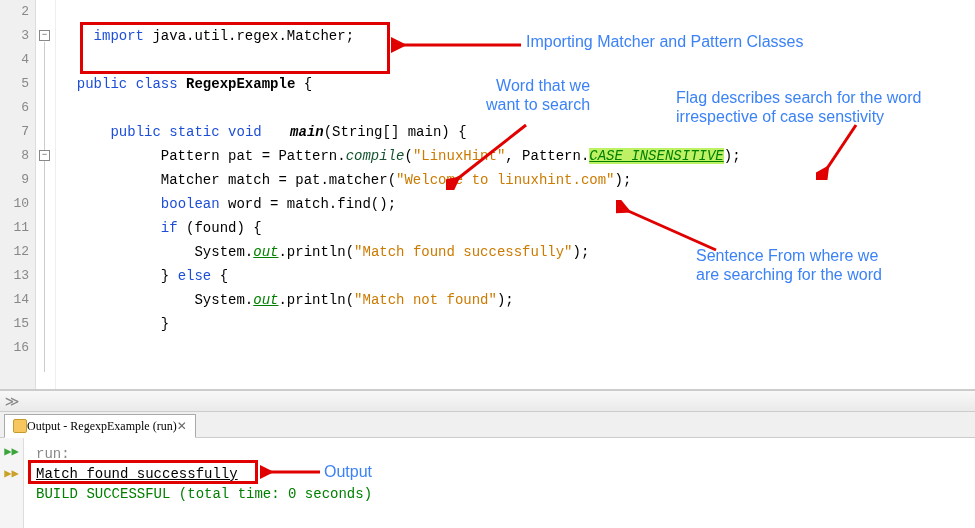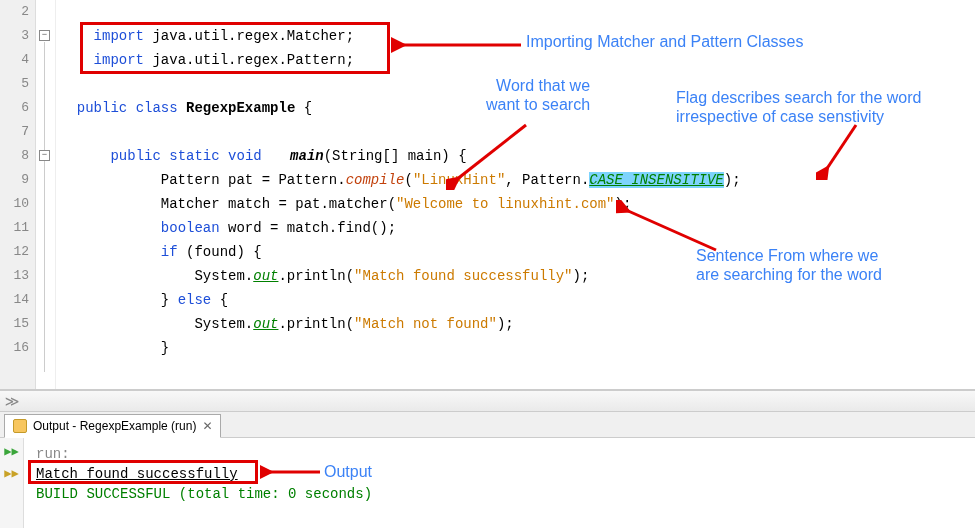--- a/index.html
+++ b/index.html
@@ -59,23 +59,23 @@
 }
 .code-line {
   height: 24px;
   line-height: 24px;
   white-space: pre;
 }
 .kw { color: #1d4ed8; font-weight: normal; }
 .bold { font-weight: bold; }
 .italic { font-style: italic; margin-left: 20px; }
 .str { color: #cc7a00; }
-.method-it { font-style: italic; color: #c2410c; }
+.method-it { font-style: italic; color: #14532d; }
 .static-field { color: #008000; font-style: italic; text-decoration: underline; }
-.hl-yellow { background: #7dd3fc; }
+.hl-yellow { background: #bef264; }
 .red-border-box {
   position: absolute;
   border: 3px solid #e00000;
   pointer-events: none;
 }
 .annotation {
   position: absolute;
   color: #3b82f6;
   font-family: Arial, sans-serif;
   font-size: 16px;
@@ -109,23 +109,22 @@
   padding-left: 4px;
 }
 .output-tab {
   display: flex;
   align-items: center;
   height: 24px;
   background: #fff;
   border: 1px solid #aaa;
   border-bottom: 1px solid #fff;
   padding: 0 8px;
-  font-family: Liberation Sans, sans-serif;
+  font-family: Liberation Serif, serif;
   font-size: 12px;
-  gap: 6px;
   margin-bottom: -1px;
 }
 .output-tab .tab-icon {
   width: 14px; height: 14px;
   background: #f7c65f;
   border: 1px solid #c49a2a;
   border-radius: 2px;
 }
 .output-tab .close {
   color: #666;
@@ -191,21 +190,20 @@
     <div>16</div>
   </div>
   <div class="fold-col">
     <div class="fold-box" style="top:30px">−</div>
     <div class="fold-line" style="top:42px;height:330px"></div>
     <div class="fold-box" style="top:150px">−</div>
   </div>
   <div class="code-area">
     <div class="code-line"></div>
     <div class="code-line">    <span class="kw">import</span><span> java.util.regex.Matcher;</span></div>
-    <div class="code-line">    <span class="kw">import</span><span> java.util.regex.Pattern;</span></div>
     <div class="code-line"></div>
     <div class="code-line">  <span class="kw">public</span> <span class="kw">class</span> <span class="bold">RegexpExample</span><span> {</span></div>
     <div class="code-line"></div>
     <div class="code-line">      <span class="kw">public</span> <span class="kw">static</span> <span class="kw">void</span> <span class="bold italic">main</span><span>(String[] main) {</span></div>
     <div class="code-line"><span>            Pattern pat = Pattern.</span><span class="method-it">compile</span><span>(</span><span class="str">"LinuxHint"</span><span>, Pattern.</span><span class="static-field hl-yellow">CASE_INSENSITIVE</span><span>);</span></div>
     <div class="code-line"><span>            Matcher match = pat.matcher(</span><span class="str">"Welcome to linuxhint.com"</span><span>);</span></div>
     <div class="code-line">            <span class="kw">boolean</span><span> word = match.find();</span></div>
     <div class="code-line">            <span class="kw">if</span><span> (found) {</span></div>
     <div class="code-line"><span>                System.</span><span class="static-field">out</span><span>.println(</span><span class="str">"Match found successfully"</span><span>);</span></div>
     <div class="code-line"><span>            } </span><span class="kw">else</span><span> {</span></div>

